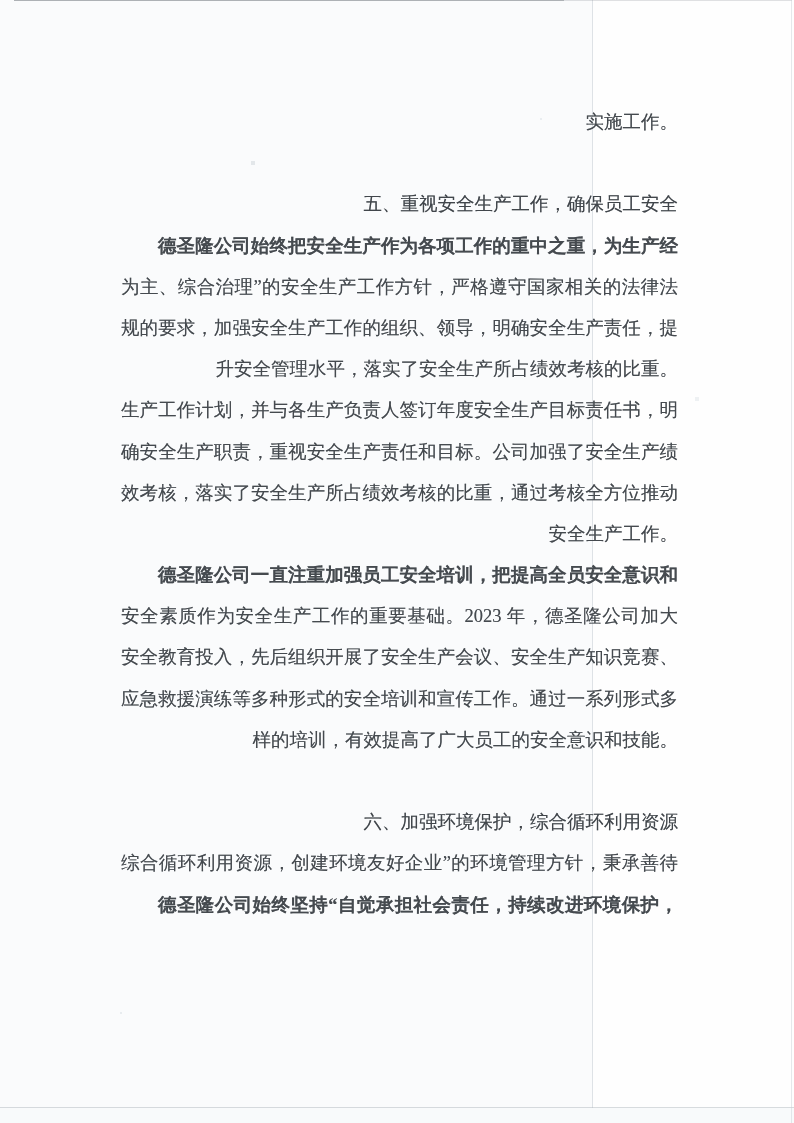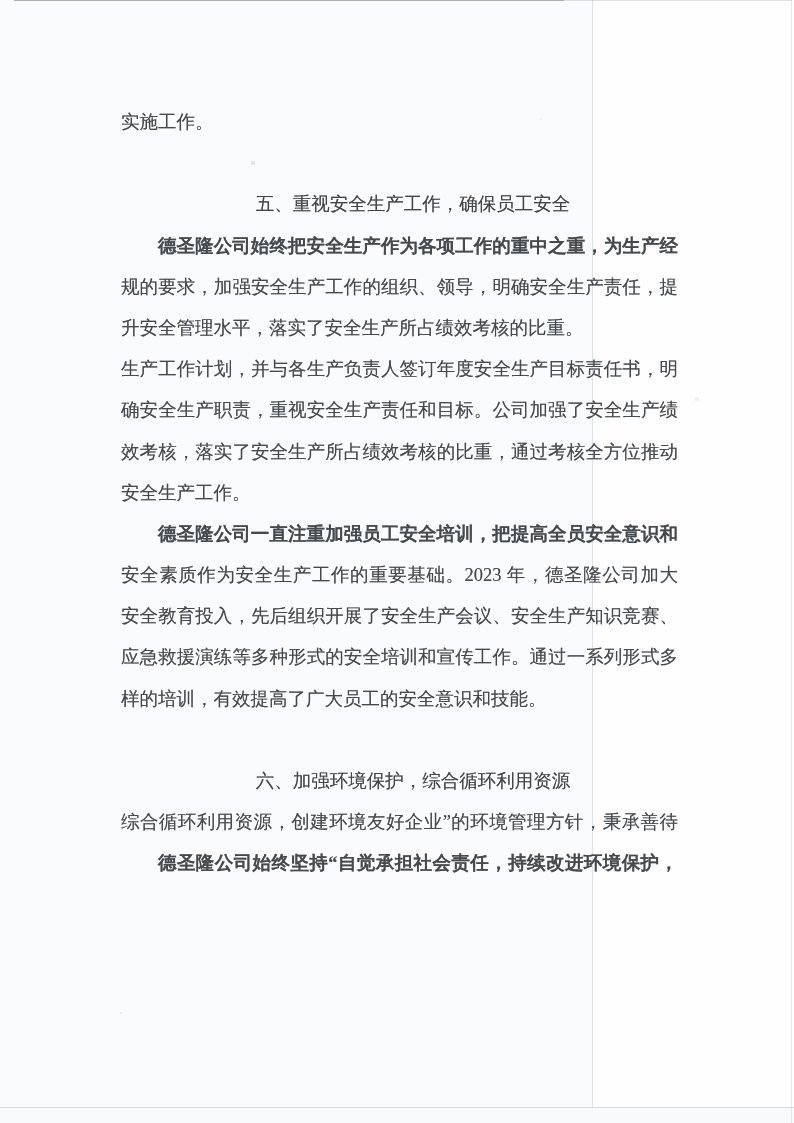--- a/index.html
+++ b/index.html
@@ -98,24 +98,24 @@
   }
   .line.just {
     text-align: justify;
     text-align-last: justify;
   }
   .line.first {
     padding-left: 37px;
     font-weight: bold;
   }
   .line.plain {
-    text-align: left;
+    text-align: right;
   }
   .line.heading {
-    text-align: center;
+    text-align: right;
     color: #41464b;
     margin-left: 27px;
   }
   .line.blank {
     
   }
 </style>
 </head>
 <body>
 
@@ -127,20 +127,21 @@
   <div class="bottom-edge"></div>
   <div class="bottom-strip"></div>
   <div class="right-edge"></div>
   <div class="specks"></div>
 
   <div class="textblock">
       <div class="line plain">实施工作。</div>
       <div class="line blank"></div>
       <div class="line heading">五、重视安全生产工作，确保员工安全</div>
       <div class="line just first">德圣隆公司始终把安全生产作为各项工作的重中之重，为生产经</div>
+      <div class="line just">为主、综合治理”的安全生产工作方针，严格遵守国家相关的法律法</div>
       <div class="line just">规的要求，加强安全生产工作的组织、领导，明确安全生产责任，提</div>
       <div class="line plain">升安全管理水平，落实了安全生产所占绩效考核的比重。</div>
       <div class="line just">生产工作计划，并与各生产负责人签订年度安全生产目标责任书，明</div>
       <div class="line just">确安全生产职责，重视安全生产责任和目标。公司加强了安全生产绩</div>
       <div class="line just">效考核，落实了安全生产所占绩效考核的比重，通过考核全方位推动</div>
       <div class="line plain">安全生产工作。</div>
       <div class="line just first">德圣隆公司一直注重加强员工安全培训，把提高全员安全意识和</div>
       <div class="line just">安全素质作为安全生产工作的重要基础。2023 年，德圣隆公司加大</div>
       <div class="line just">安全教育投入，先后组织开展了安全生产会议、安全生产知识竞赛、</div>
       <div class="line just">应急救援演练等多种形式的安全培训和宣传工作。通过一系列形式多</div>

